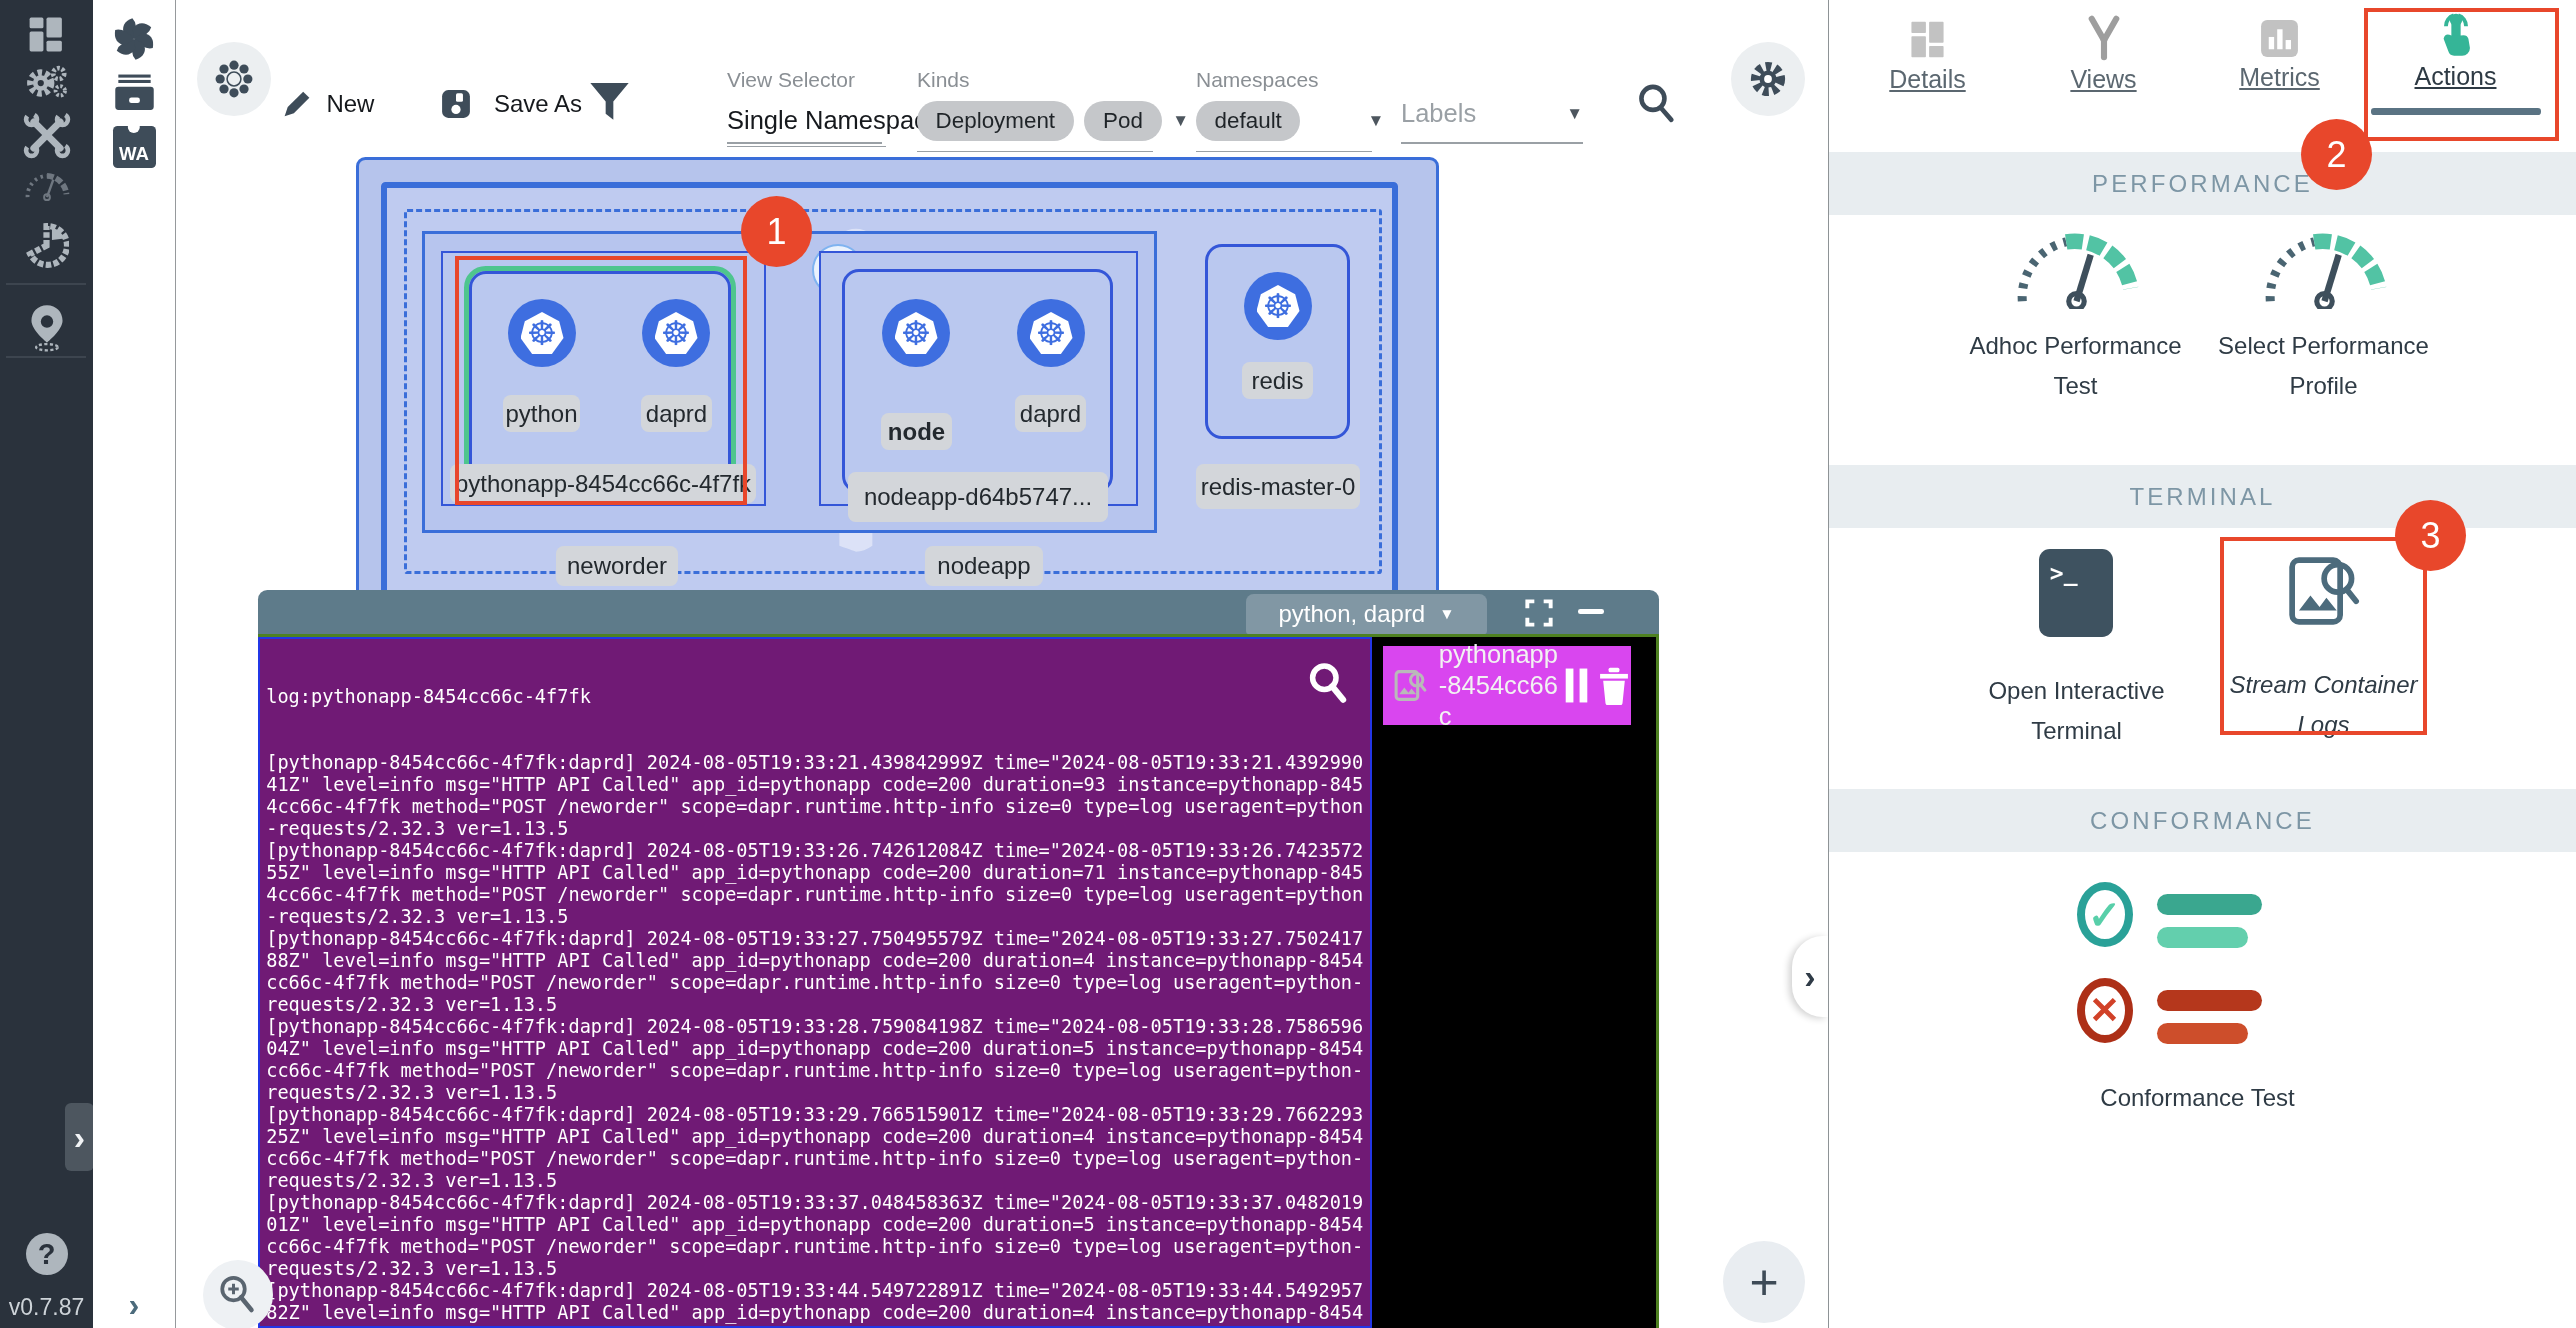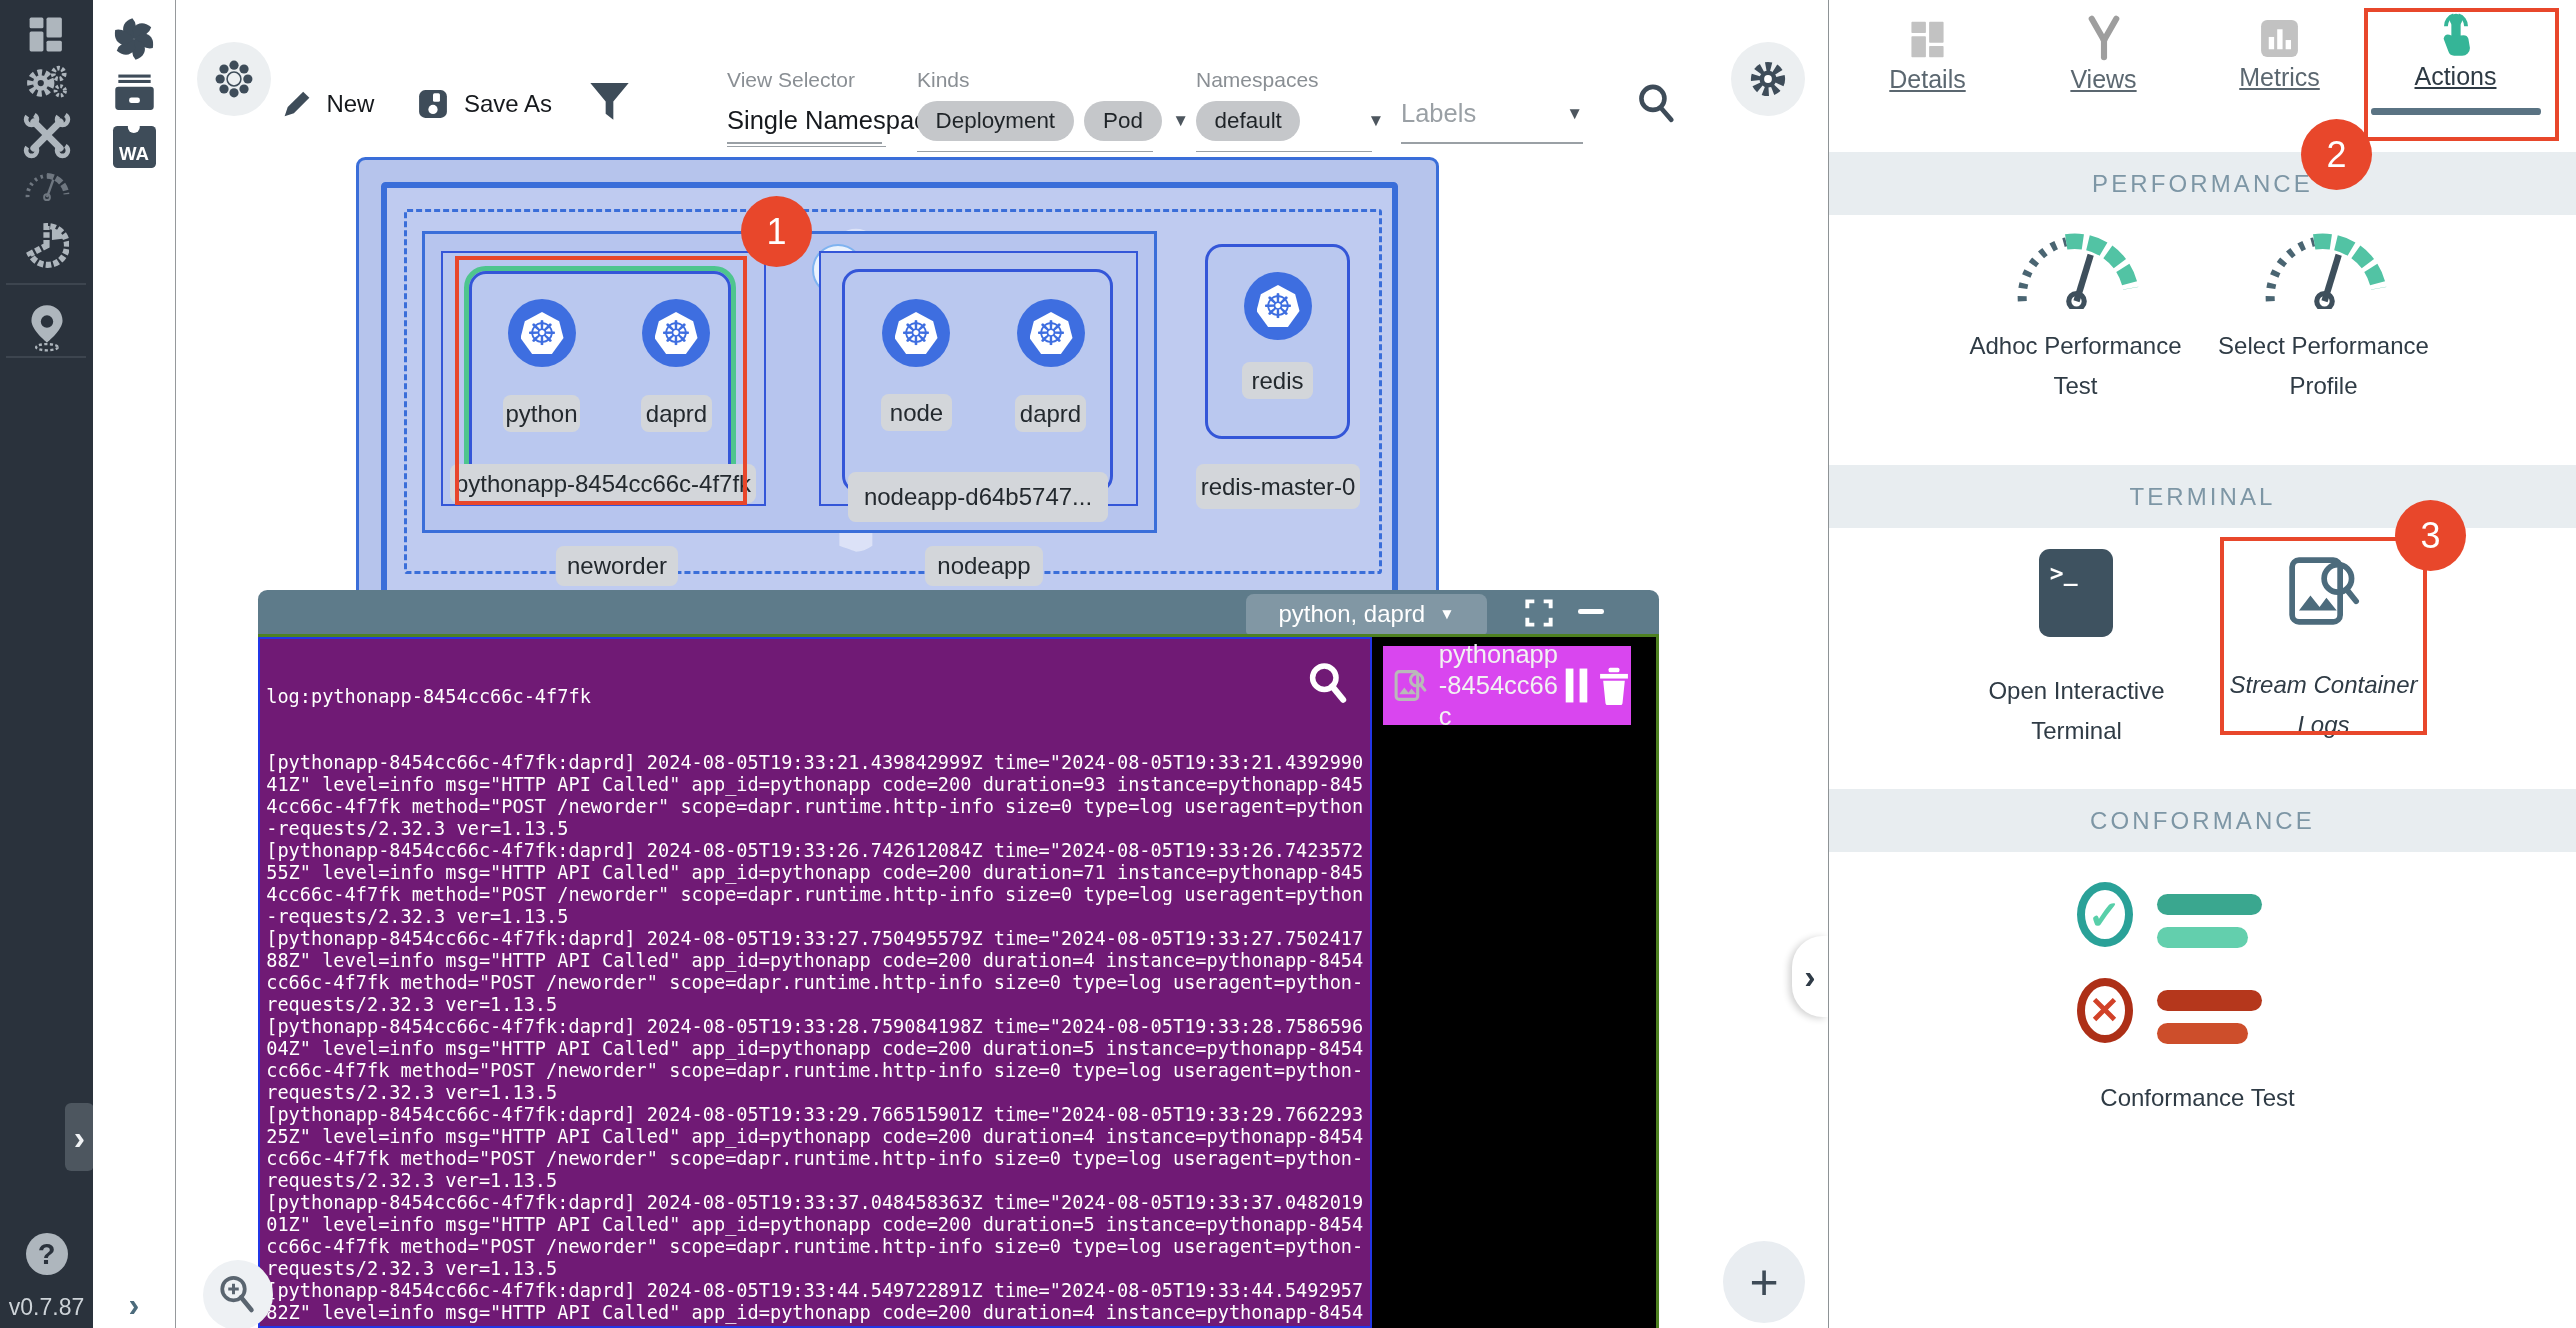--- a/index.html
+++ b/index.html
@@ -186,21 +186,21 @@
       </svg>
   </div>
 
   <div class="abs" style="left:280px;top:87px;display:flex;align-items:center;gap:12.4px;">
     <svg width="34" height="34" viewBox="0 0 44 44">
         <path d="M6,38 L10,26 L30,6 L38,14 L18,34 Z" fill="#3e4c59"></path>
       </svg>
     <span class="tool-label">New</span>
   </div>
 
-  <div class="abs" style="left:416px;top:87px;display:flex;align-items:center;gap:14px;justify-content:center;">
+  <div class="abs" style="left:439px;top:87px;display:flex;align-items:center;gap:21px;justify-content:center;">
     <svg width="34" height="34" viewBox="0 0 44 44">
         <rect x="4" y="4" width="36" height="36" rx="8" fill="#3e4c59"></rect>
         <rect x="22" y="8" width="9" height="11" rx="2" fill="#fff"></rect>
         <circle cx="22" cy="29" r="6" fill="#fff"></circle>
       </svg>
     <span class="tool-label">Save As</span>
   </div>
 
   <div class="abs" style="left:587px;top:80px;">
     <svg width="45" height="46" viewBox="0 0 58 60">
@@ -310,21 +310,21 @@
         <span class="k8s-hept"></span>
         <span class="k8s-wheel">☸</span>
       </div>
   </div>
   <div class="abs" style="left:1017px;top:299px;">
     <div class="k8s-circle">
         <span class="k8s-hept"></span>
         <span class="k8s-wheel">☸</span>
       </div>
   </div>
-  <div class="abs g-chip" style="left:881px;top:394px;width:71px;height:37px;">node</div>
+  <div class="abs g-chip" style="left:881px;top:413px;width:71px;height:37px;font-weight:bold;">node</div>
   <div class="abs g-chip" style="left:1015px;top:395px;width:71px;height:37px;">daprd</div>
   <div class="abs g-chip" style="left:848px;top:472px;width:260px;height:50px;">nodeapp-d64b5747...</div>
   <div class="abs g-chip" style="left:925px;top:546px;width:118px;height:40px;">nodeapp</div>
 
   <div class="abs pod-card" style="left:1205px;top:244px;width:145px;height:195px;box-sizing:border-box;"></div>
   <div class="abs" style="left:1244px;top:272px;">
     <div class="k8s-circle">
         <span class="k8s-hept"></span>
         <span class="k8s-wheel">☸</span>
       </div>

